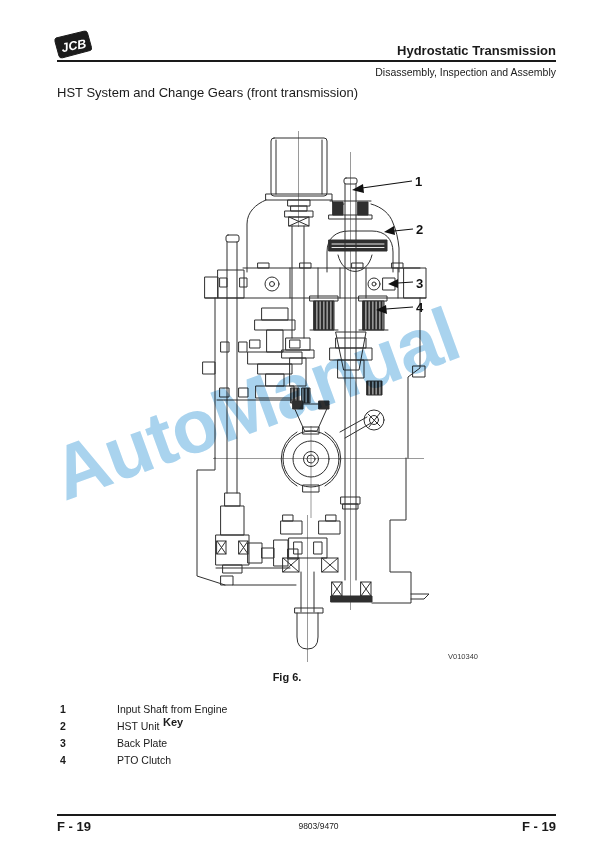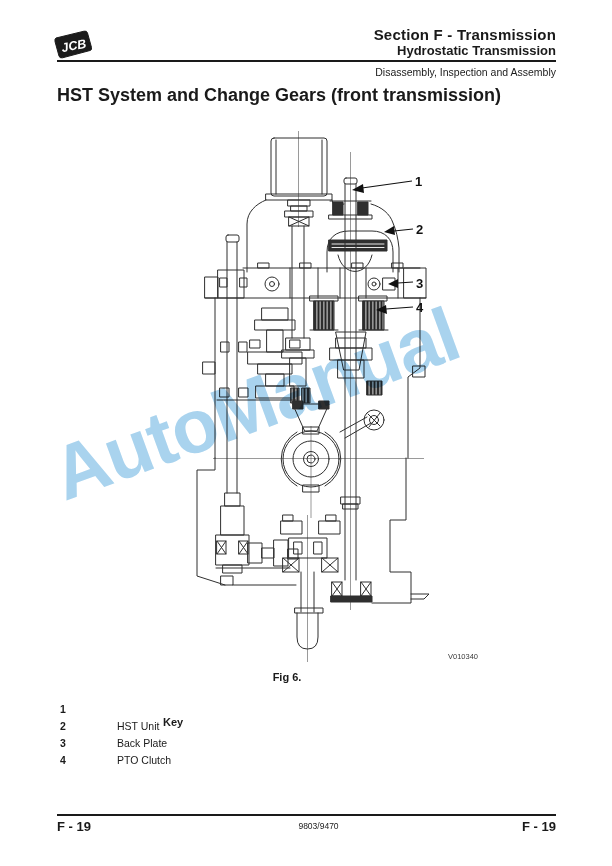--- a/index.html
+++ b/index.html
@@ -7,21 +7,21 @@
   .page { position:relative; width:612px; height:866px; background:#ffffff;
           color:#1a1a1a; margin:0 auto; overflow:hidden; }
   .abs { position:absolute; }
 
   .hdr-right { right:56px; text-align:right; }
   .section-title { top:26px; font-size:15px; font-weight:bold; letter-spacing:.2px; }
   .subsection   { top:43px; font-size:13px; font-weight:bold; }
   .rule { left:57px; width:499px; height:2px; background:#1a1a1a; }
   .hdr-rule { top:60px; }
   .context { top:66px; font-size:10.5px;text-align:right; }
-  .page-heading { left:57px; top:85px; font-size:18px; font-weight:bold; }
+  .page-heading { left:57px; top:85px; font-size:13px; font-weight:normal; }
 
   .fig-caption { left:237px; top:671px; width:100px; text-align:center;
                  font-size:11px; font-weight:bold; }
   .fig-code { left:448px; top:652px; width:100px; text-align:left;
               font-size:7.5px; color:#3a3a3a; }
 
   .key-title { left:163px; top:716px; font-size:11px; font-weight:bold; }
   .key-row { left:57px; width:400px; height:17px; display:flex; font-size:10.5px; }
   .key-num { width:60px; font-weight:bold; padding-left:3px; }
   .key-label { flex:1; }
@@ -42,21 +42,20 @@
 </head>
 <body>
 
 <div class="page">
 
   <svg class="abs" style="left:50px; top:28px;" width="46" height="34" viewBox="0 0 46 34">
     <path d="M6,10 Q4.5,11 5,13.5 L9,28 Q9.8,30.5 12.5,29.8 L40,22.5 Q42,22 41.5,19.5 L37.5,5 Q36.8,2.5 34,3.2 Z" fill="#1b1b1b" stroke="#1b1b1b"></path>
     <text x="11" y="22" transform="rotate(-11 23 16)" fill="#ffffff" font-size="12.5" font-weight="bold" font-style="italic">JCB</text>
   </svg>
 
-  <div class="abs hdr-right section-title">Section F - Transmission</div>
   <div class="abs hdr-right subsection">Hydrostatic Transmission</div>
   <div class="abs rule hdr-rule"></div>
   <div class="abs hdr-right context">Disassembly, Inspection and Assembly</div>
   <div class="abs page-heading">HST System and Change Gears (front transmission)</div>
 
   <svg class="abs diagram" width="612" height="866" viewBox="0 0 612 866">
     <defs>
       <pattern id="vs" patternUnits="userSpaceOnUse" width="3.5" height="6">
         <rect width="3.5" height="6" fill="#262626"></rect>
         <line x1="1.75" y1="0" x2="1.75" y2="6" stroke="#ffffff" stroke-width="0.9"></line>
@@ -269,20 +268,21 @@
   </svg>
 
   <div class="abs watermark">AutoManual</div>
 
   <div class="abs fig-code">V010340</div>
   <div class="abs fig-caption">Fig 6.</div>
 
   <div class="abs key-title">Key</div>
   <div class="abs key-row" style="top:703px;">
     <div class="key-num">1</div>
+    <div class="key-label">Input Shaft from Engine</div>
   </div>
   <div class="abs key-row" style="top:720px;">
     <div class="key-num">2</div>
     <div class="key-label">HST Unit</div>
   </div>
   <div class="abs key-row" style="top:737px;">
     <div class="key-num">3</div>
     <div class="key-label">Back Plate</div>
   </div>
   <div class="abs key-row" style="top:754px;">

